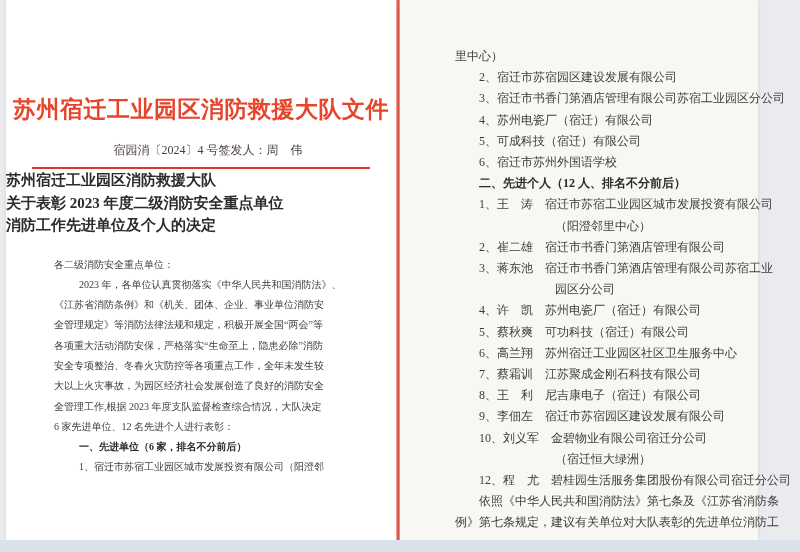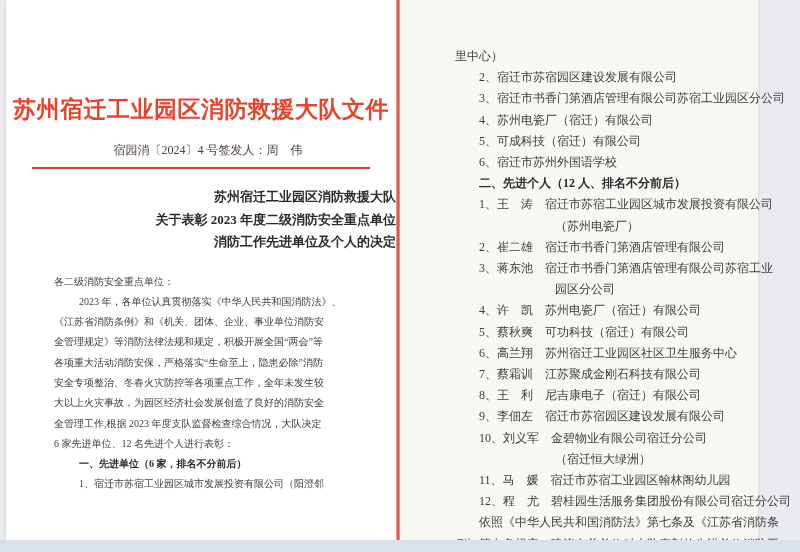--- a/index.html
+++ b/index.html
@@ -15,21 +15,21 @@
   .page-divider{position:absolute;left:396px;top:0;width:4px;height:540px;
     background:linear-gradient(to right,#f3b9b1,#de5046 45%,#de5046 60%,#f3b9b1);}
   .bottom-strip{position:absolute;left:0;bottom:0;width:800px;height:12px;background:#dae1ea;}
 
   
   .letterhead{margin-top:94px;text-align:center;font-weight:bold;font-size:23px;
     color:#e6452c;letter-spacing:0.5px;white-space:nowrap;}
   .meta-row{display:flex;justify-content:center;align-items:flex-end;
     margin:17px 34px 0 48px;font-size:12px;color:#4a3f3c;}
   .red-rule{height:2px;margin:8px 26px 0 26px;background:#de372a;}
-  .doc-title{margin-top:17px;text-align:right;font-weight:bold;font-size:13px;
+  .doc-title{text-align:left;font-weight:bold;font-size:15px;
     line-height:22.5px;color:#2b2b2b;}
   .body-block{margin:18px 26px 0 48px;font-size:10px;line-height:20.3px;color:#3c3c3c;}
   .indent{padding-left:25px;}
   .bold-line{font-weight:bold;color:#2a2a2a;}
 
   
   .right-block{padding:46px 22px 0 55px;font-size:12px;line-height:21.2px;color:#3c3c3c;}
   .r-indent{padding-left:24px;}
   .r-cont{padding-left:100px;}
   .line{white-space:nowrap;}
@@ -78,33 +78,32 @@
 
       <div class="line r-indent">2、宿迁市苏宿园区建设发展有限公司</div>
       <div class="line r-indent">3、宿迁市书香门第酒店管理有限公司苏宿工业园区分公司</div>
       <div class="line r-indent">4、苏州电瓷厂（宿迁）有限公司</div>
       <div class="line r-indent">5、可成科技（宿迁）有限公司</div>
       <div class="line r-indent">6、宿迁市苏州外国语学校</div>
 
       <div class="line r-indent bold-line">二、先进个人（12 人、排名不分前后）</div>
 
       <div class="line r-indent">1、王　涛　宿迁市苏宿工业园区城市发展投资有限公司</div>
-      <div class="line r-cont">（苏州电瓷厂）</div>
+      <div class="line r-cont">（阳澄邻里中心）</div>
       <div class="line r-indent">2、崔二雄　宿迁市书香门第酒店管理有限公司</div>
       <div class="line r-indent">3、蒋东池　宿迁市书香门第酒店管理有限公司苏宿工业</div>
       <div class="line r-cont">园区分公司</div>
       <div class="line r-indent">4、许　凯　苏州电瓷厂（宿迁）有限公司</div>
       <div class="line r-indent">5、蔡秋爽　可功科技（宿迁）有限公司</div>
       <div class="line r-indent">6、高兰翔　苏州宿迁工业园区社区卫生服务中心</div>
       <div class="line r-indent">7、蔡霜训　江苏聚成金刚石科技有限公司</div>
       <div class="line r-indent">8、王　利　尼吉康电子（宿迁）有限公司</div>
       <div class="line r-indent">9、李佃左　宿迁市苏宿园区建设发展有限公司</div>
       <div class="line r-indent">10、刘义军　金碧物业有限公司宿迁分公司</div>
       <div class="line r-cont">（宿迁恒大绿洲）</div>
-      <div class="line r-indent">11、马　媛　宿迁市苏宿工业园区翰林阁幼儿园</div>
       <div class="line r-indent">12、程　尤　碧桂园生活服务集团股份有限公司宿迁分公司</div>
 
       <div class="line r-indent">依照《中华人民共和国消防法》第七条及《江苏省消防条</div>
       <div class="line">例》第七条规定，建议有关单位对大队表彰的先进单位消防工</div>
     </div>
   </div>
 
   <div class="bottom-strip"></div>
 </div>
 

